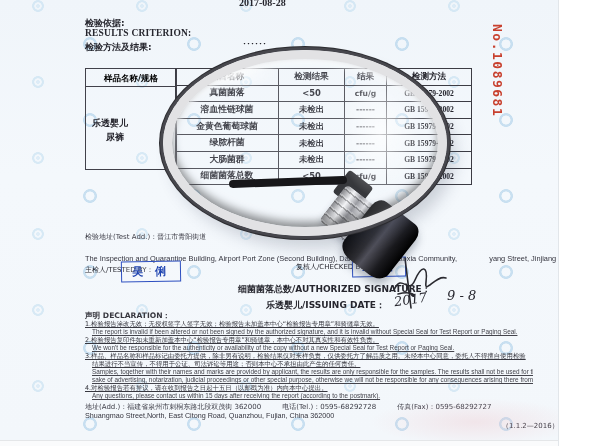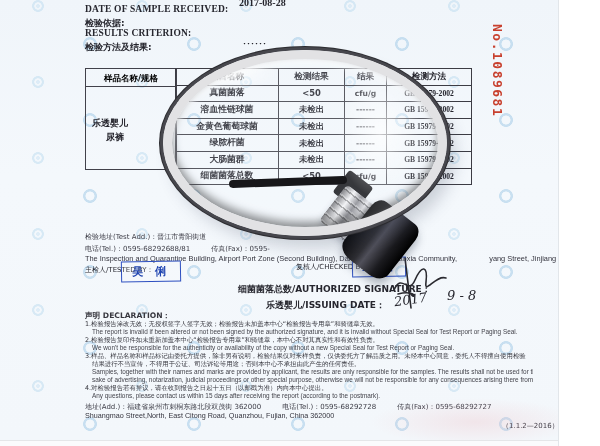--- a/index.html
+++ b/index.html
@@ -29,21 +29,21 @@
   td.c-res{font-size:8.4px;}
   td.c-unit{font-size:7.6px;font-weight:bold;}
   td.c-meth{font-size:7.6px;font-family:"Liberation Serif",serif;}
   
   .stamp{position:absolute;border:1.5px solid #2d4fc0;color:#1f44b0;font-weight:bold;
     display:flex;align-items:center;justify-content:center;background:rgba(255,255,255,.12);}
   .hand{font-family:"DejaVu Serif",serif;font-style:italic;color:#26262e;}
   
   .decl{position:absolute;left:85px;top:311px;width:448px;overflow:hidden;color:#37373f;}
   .decl .title{font-size:7.6px;font-weight:bold;height:9px;line-height:9px;}
-  .decl div.ln{height:8px;line-height:8px;font-size:6.4px;white-space:nowrap;}
+  .decl div.ln{height:8px;line-height:8px;font-size:6.4px;white-space:nowrap;text-decoration:underline;}
   .decl div.ind{padding-left:7px;}
   .decl .en{font-family:"Liberation Sans",sans-serif;color:#44444c;}
   
   .handle-neck{position:absolute;left:338px;top:176px;width:30px;height:28px;background:#141417;border-radius:3px;transform:rotate(38deg);}
   .handle-ferrule{position:absolute;left:329px;top:191px;width:38px;height:46px;border-radius:5px;transform:rotate(38deg);
     background:
       repeating-linear-gradient(0deg, rgba(0,0,0,.30) 0 1.5px, rgba(255,255,255,.28) 1.5px 3px, rgba(0,0,0,0) 3px 8px),
       linear-gradient(90deg,#6f6f73 0%,#f2f2f4 28%,#8a8a90 50%,#e6e6ea 72%,#5d5d62 100%);
     box-shadow:2px 3px 6px rgba(60,70,90,.3);}
   .handle-grip{position:absolute;left:352px;top:206px;width:56px;height:68px;transform:rotate(38deg);
@@ -70,21 +70,20 @@
     font-family:"DejaVu Sans Mono",monospace;font-weight:bold;font-size:13px;letter-spacing:1.5px;color:#c8402e;}
 </style>
 </head>
 <body>
 
 <div class="stage">
   <div class="paper">
     <div class="watermark"></div>
 
     <div class="t serifb" style="left:239px;top:-3px;font-size:10px;">2017-08-28</div>
-    <div class="t serifb" style="left:85px;top:4px;font-size:9.5px;letter-spacing:.2px;">DATE OF SAMPLE RECEIVED:</div>
     <div class="t zhb" style="left:85px;top:17px;font-size:9px;">检验依据:</div>
     <div class="t serifb" style="left:85px;top:28px;font-size:9.5px;letter-spacing:.2px;">RESULTS CRITERION:</div>
     <div class="t zhb" style="left:85px;top:41px;font-size:9px;">检验方法及结果:</div>
     <div class="t serifb" style="left:243px;top:38px;font-size:9px;letter-spacing:1px;">······</div>
 
     <div class="sample">
       <div class="hd">样品名称/规格</div>
       <div class="t zhb" style="left:6px;top:48px;font-size:9px;">乐透婴儿</div>
       <div class="t zhb" style="left:20px;top:62px;font-size:9px;">尿裤</div>
     </div>
@@ -140,21 +139,20 @@
         <td class="c-meth">GB 15979-2002</td>
       </tr>
     </tbody>
       </table>
 
     <div class="t" style="left:85px;top:232px;font-size:7px;color:#3c3c46;">
       <span>检验地址(Test Add.)：晋江市青阳街道</span>
       <span style="display:inline-block;width:130px;"></span>
       <span>检验检疫大楼</span>
     </div>
-    <div class="t" style="left:85px;top:244px;font-size:7px;color:#3c3c46;">电话(Tel.)：0595-68292688/81　　　传真(Fax)：0595-</div>
     <div class="t" style="left:85px;top:254px;font-size:7.4px;color:#34343e;font-family:'Liberation Sans',sans-serif;">
       <span>The Inspection and Quarantine Building, Airport Port Zone (Second Building), Danyang Road, Gaoxia Community,</span>
       <span style="display:inline-block;width:28px;"></span>
       <span>yang Street, Jinjiang City</span>
     </div>
 
     <div class="t" style="left:85px;top:265px;font-size:7px;">主检人/TESTED BY：</div>
     <div class="stamp" style="left:121px;top:261px;width:58px;height:19px;font-size:11px;letter-spacing:4px;transform:rotate(-1deg);">吴 俐</div>
     <div class="t" style="left:296px;top:262px;font-size:7px;">复核人/CHECKED BY：</div>
     <div class="stamp" style="left:352px;top:257px;width:52px;height:18px;font-size:10px;letter-spacing:1px;transform:rotate(-1deg);">王小玲</div>

